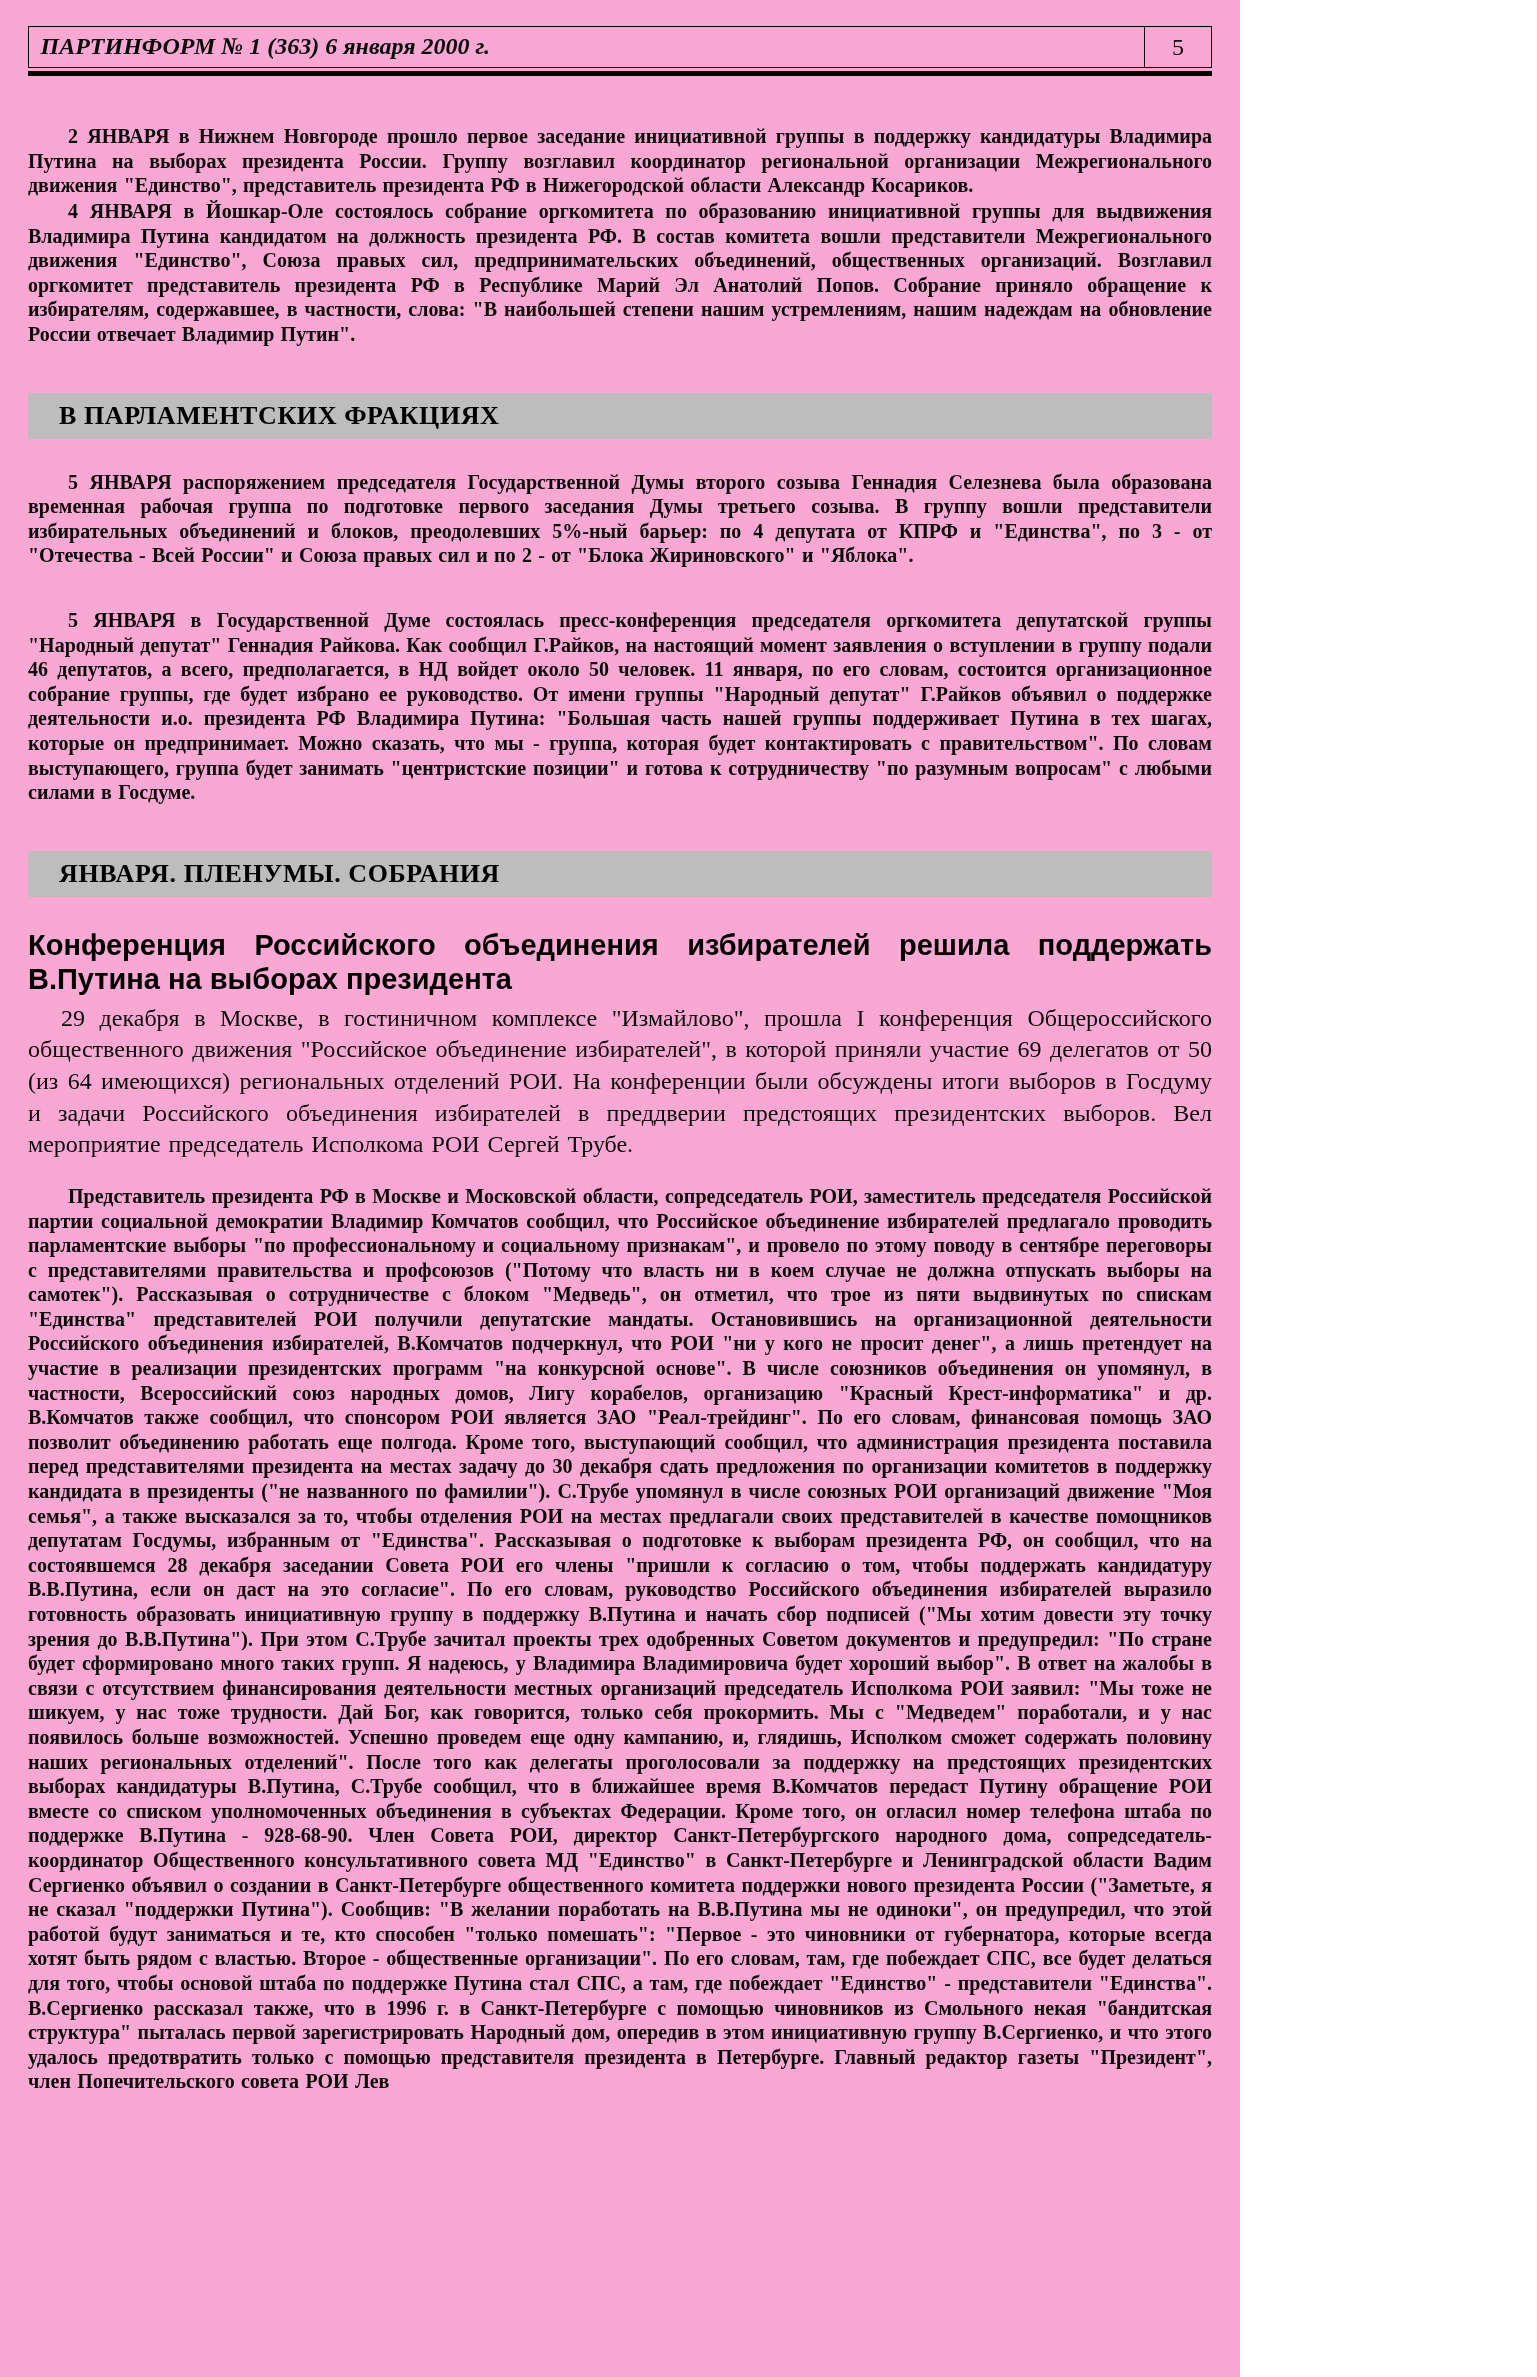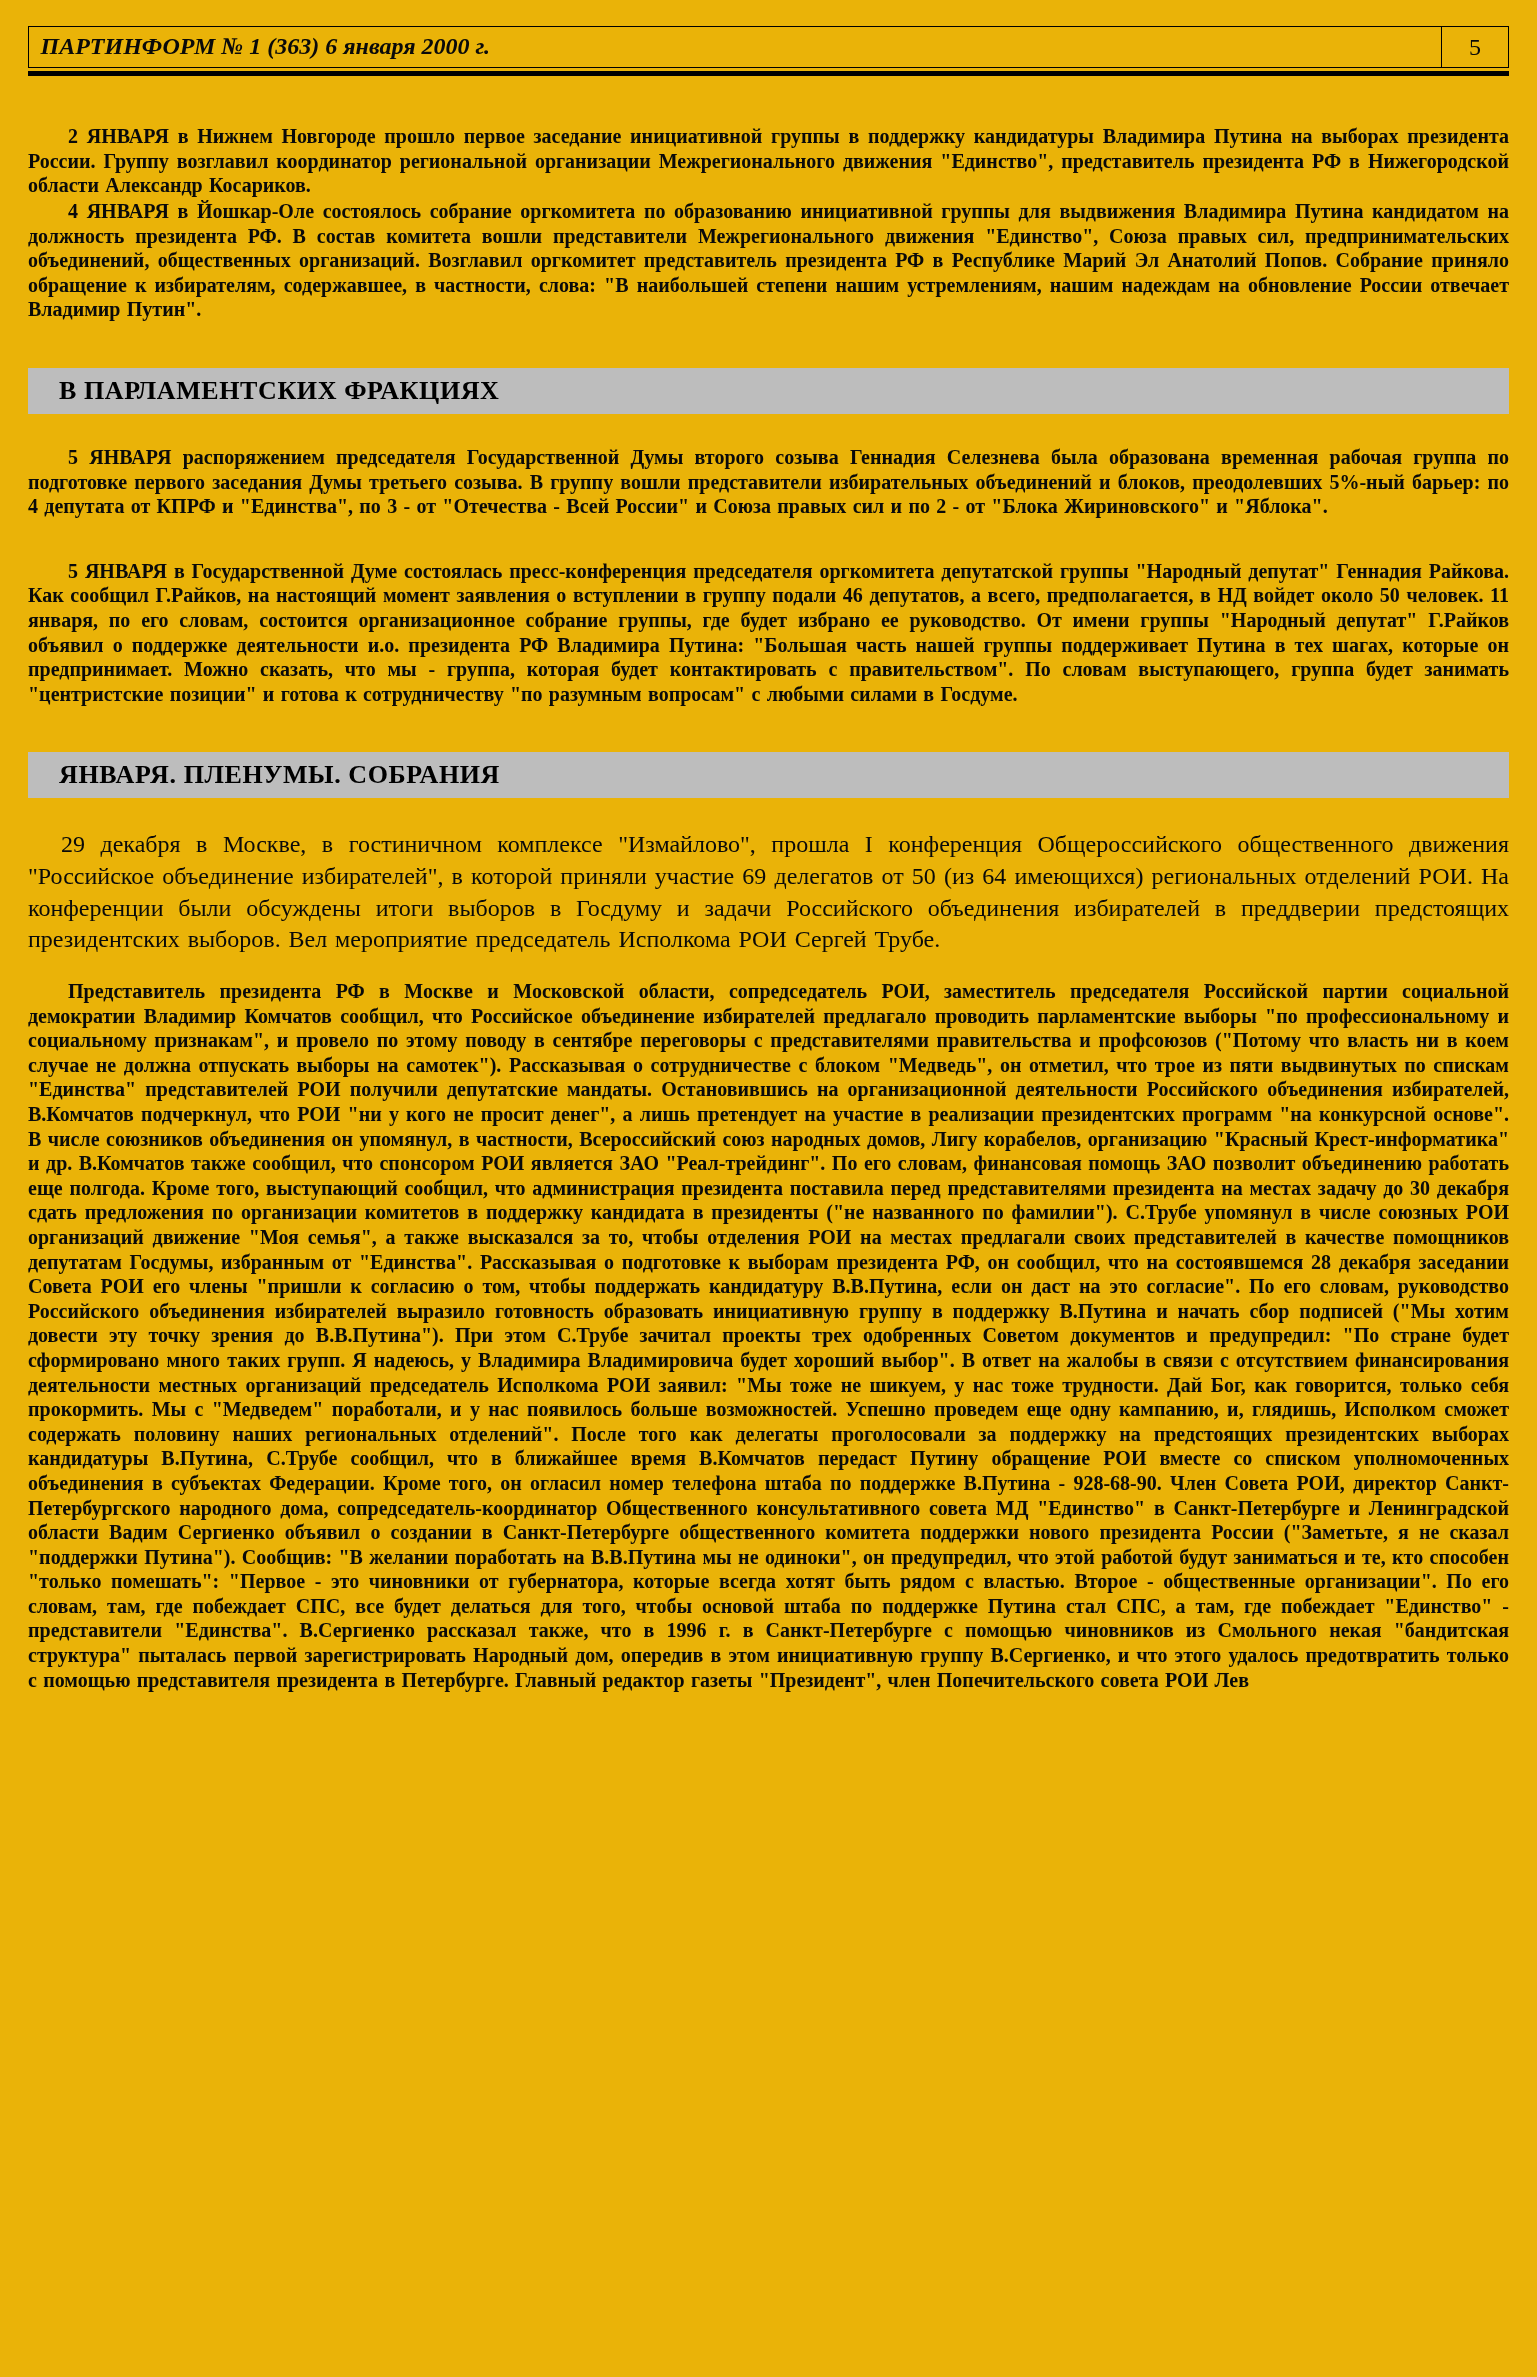--- a/index.html
+++ b/index.html
@@ -4,24 +4,24 @@
 <style>
   * { margin: 0; padding: 0; box-sizing: border-box; }
   html, body { background: #ffffff; }
   body {
     width: 1537px;
     min-height: 2377px;
     font-family: "Liberation Serif", "DejaVu Serif", serif;
     color: #0a0a0a;
   }
   .page {
-    width: 1537px;
+    width: 1240px;
     min-height: 2377px;
     padding: 26px 28px 38px 28px;
-    background: #eab308;
+    background: #f9a8d4;
   }
 
   
   .header-box {
     display: flex;
     align-items: stretch;
     border: 1.9px solid #000;
   }
   .header-title {
     flex: 1;
@@ -134,18 +134,19 @@
   <div>
     <p class="para">5 ЯНВАРЯ распоряжением председателя Государственной Думы второго созыва Геннадия Селезнева была образована временная рабочая группа по подготовке первого заседания Думы третьего созыва. В группу вошли представители избирательных объединений и блоков, преодолевших 5%-ный барьер: по 4 депутата от КПРФ и "Единства", по 3 - от "Отечества - Всей России" и Союза правых сил и по 2 - от "Блока Жириновского" и "Яблока".</p>
     <p class="para spaced-before">5 ЯНВАРЯ в Государственной Думе состоялась пресс-конференция председателя оргкомитета депутатской группы "Народный депутат" Геннадия Райкова. Как сообщил Г.Райков, на настоящий момент заявления о вступлении в группу подали 46 депутатов, а всего, предполагается, в НД войдет около 50 человек. 11 января, по его словам, состоится организационное собрание группы, где будет избрано ее руководство. От имени группы "Народный депутат" Г.Райков объявил о поддержке деятельности и.о. президента РФ Владимира Путина: "Большая часть нашей группы поддерживает Путина в тех шагах, которые он предпринимает. Можно сказать, что мы - группа, которая будет контактировать с правительством". По словам выступающего, группа будет занимать "центристские позиции" и готова к сотрудничеству "по разумным вопросам" с любыми силами в Госдуме.</p>
   </div>
 
   <div class="section-bar">
     <span class="section-heading">ЯНВАРЯ. ПЛЕНУМЫ. СОБРАНИЯ</span>
   </div>
 
   <div class="article">
+    <h2 class="article-title">Конференция Российского объединения избирателей решила поддержать В.Путина на выборах президента</h2>
     <p class="article-lead">29 декабря в Москве, в гостиничном комплексе "Измайлово", прошла I конференция Общероссийского общественного движения "Российское объединение избирателей", в которой приняли участие 69 делегатов от 50 (из 64 имеющихся) региональных отделений РОИ. На конференции были обсуждены итоги выборов в Госдуму и задачи Российского объединения избирателей в преддверии предстоящих президентских выборов. Вел мероприятие председатель Исполкома РОИ Сергей Трубе.</p>
     <p class="article-body">Представитель президента РФ в Москве и Московской области, сопредседатель РОИ, заместитель председателя Российской партии социальной демократии Владимир Комчатов сообщил, что Российское объединение избирателей предлагало проводить парламентские выборы "по профессиональному и социальному признакам", и провело по этому поводу в сентябре переговоры с представителями правительства и профсоюзов ("Потому что власть ни в коем случае не должна отпускать выборы на самотек"). Рассказывая о сотрудничестве с блоком "Медведь", он отметил, что трое из пяти выдвинутых по спискам "Единства" представителей РОИ получили депутатские мандаты. Остановившись на организационной деятельности Российского объединения избирателей, В.Комчатов подчеркнул, что РОИ "ни у кого не просит денег", а лишь претендует на участие в реализации президентских программ "на конкурсной основе". В числе союзников объединения он упомянул, в частности, Всероссийский союз народных домов, Лигу корабелов, организацию "Красный Крест-информатика" и др. В.Комчатов также сообщил, что спонсором РОИ является ЗАО "Реал-трейдинг". По его словам, финансовая помощь ЗАО позволит объединению работать еще полгода. Кроме того, выступающий сообщил, что администрация президента поставила перед представителями президента на местах задачу до 30 декабря сдать предложения по организации комитетов в поддержку кандидата в президенты ("не названного по фамилии"). С.Трубе упомянул в числе союзных РОИ организаций движение "Моя семья", а также высказался за то, чтобы отделения РОИ на местах предлагали своих представителей в качестве помощников депутатам Госдумы, избранным от "Единства". Рассказывая о подготовке к выборам президента РФ, он сообщил, что на состоявшемся 28 декабря заседании Совета РОИ его члены "пришли к согласию о том, чтобы поддержать кандидатуру В.В.Путина, если он даст на это согласие". По его словам, руководство Российского объединения избирателей выразило готовность образовать инициативную группу в поддержку В.Путина и начать сбор подписей ("Мы хотим довести эту точку зрения до В.В.Путина"). При этом С.Трубе зачитал проекты трех одобренных Советом документов и предупредил: "По стране будет сформировано много таких групп. Я надеюсь, у Владимира Владимировича будет хороший выбор". В ответ на жалобы в связи с отсутствием финансирования деятельности местных организаций председатель Исполкома РОИ заявил: "Мы тоже не шикуем, у нас тоже трудности. Дай Бог, как говорится, только себя прокормить. Мы с "Медведем" поработали, и у нас появилось больше возможностей. Успешно проведем еще одну кампанию, и, глядишь, Исполком сможет содержать половину наших региональных отделений". После того как делегаты проголосовали за поддержку на предстоящих президентских выборах кандидатуры В.Путина, С.Трубе сообщил, что в ближайшее время В.Комчатов передаст Путину обращение РОИ вместе со списком уполномоченных объединения в субъектах Федерации. Кроме того, он огласил номер телефона штаба по поддержке В.Путина - 928-68-90. Член Совета РОИ, директор Санкт-Петербургского народного дома, сопредседатель-координатор Общественного консультативного совета МД "Единство" в Санкт-Петербурге и Ленинградской области Вадим Сергиенко объявил о создании в Санкт-Петербурге общественного комитета поддержки нового президента России ("Заметьте, я не сказал "поддержки Путина"). Сообщив: "В желании поработать на В.В.Путина мы не одиноки", он предупредил, что этой работой будут заниматься и те, кто способен "только помешать": "Первое - это чиновники от губернатора, которые всегда хотят быть рядом с властью. Второе - общественные организации". По его словам, там, где побеждает СПС, все будет делаться для того, чтобы основой штаба по поддержке Путина стал СПС, а там, где побеждает "Единство" - представители "Единства". В.Сергиенко рассказал также, что в 1996 г. в Санкт-Петербурге с помощью чиновников из Смольного некая "бандитская структура" пыталась первой зарегистрировать Народный дом, опередив в этом инициативную группу В.Сергиенко, и что этого удалось предотвратить только с помощью представителя президента в Петербурге. Главный редактор газеты "Президент", член Попечительского совета РОИ Лев</p>
   </div>
 
 </div>
 
 
 </body></html>

